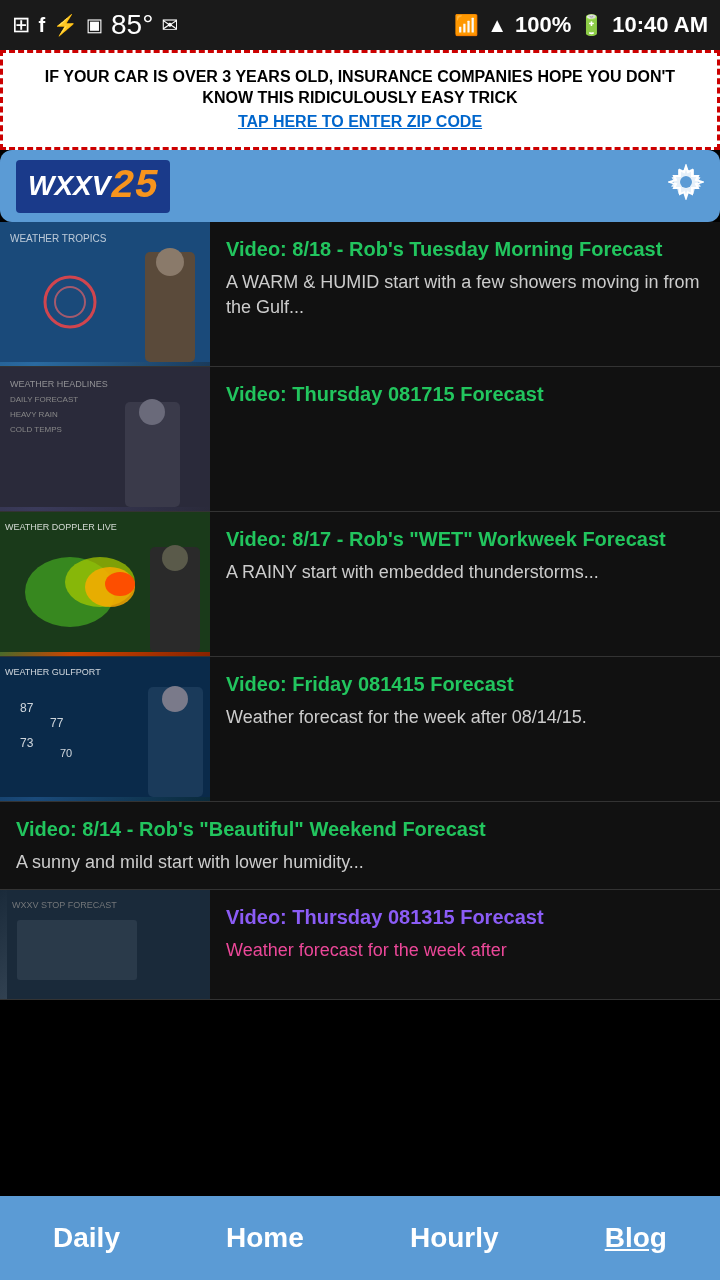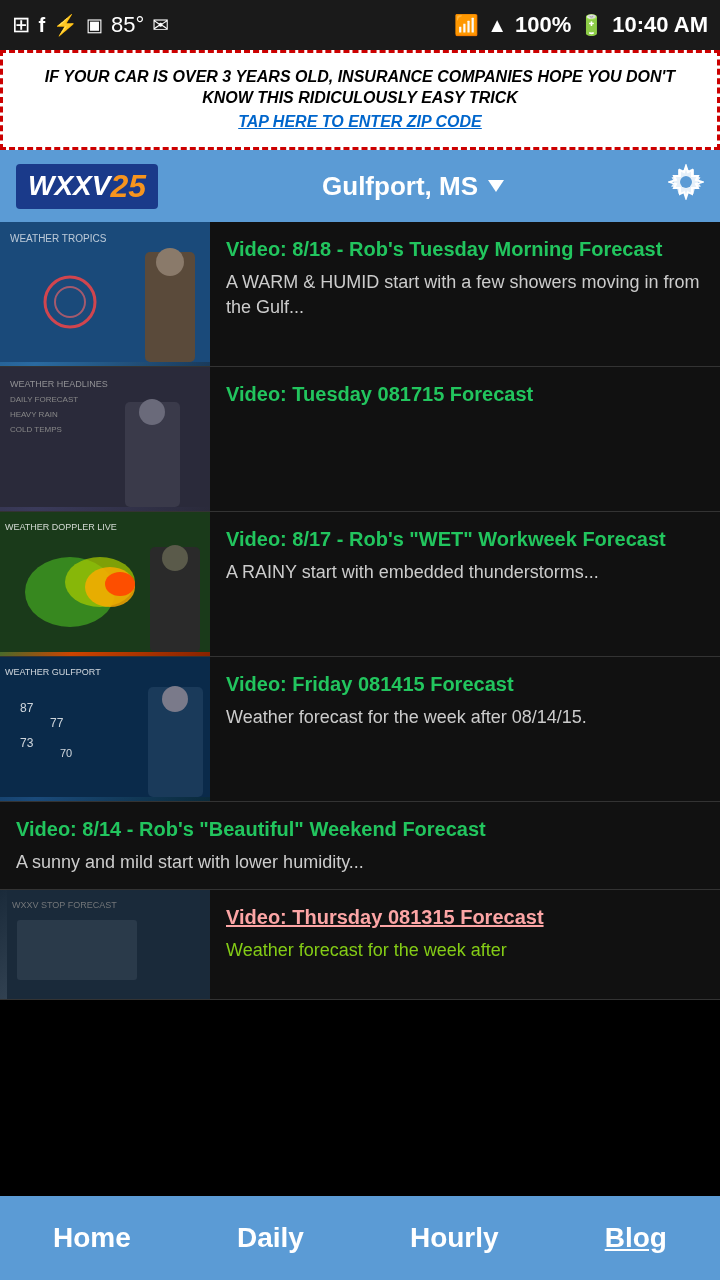--- a/index.html
+++ b/index.html
@@ -62,51 +62,52 @@
     #ad-banner .ad-text-bottom {
       font-size: 16px;
       color: #0066cc;
       font-weight: bold;
       text-decoration: underline;
     }
     .ad-inner {
       display: flex;
       flex-direction: column;
       gap: 4px;
-      font-style: italic;
     }
 
     
     #app-header {
       width: 720px;
       height: 72px;
       background: #5b9bd5;
       display: flex;
       align-items: center;
       justify-content: space-between;
       padding: 0 16px;
+      border-radius: 12px;
     }
     #logo-box {
       background: #1a3a8a;
       padding: 4px 12px;
       border-radius: 4px;
       display: flex;
       align-items: center;
     }
     #logo-text {
       color: #fff;
       font-size: 28px;
       font-weight: 900;
       font-style: italic;
     }
     #logo-num {
       color: #f7941d;
-      font-size: 32px;
+      font-size: 40px;
       font-weight: 900;
       font-style: italic;
+      font-family: Liberation Mono, monospace;
     }
     #location-area {
       display: flex;
       align-items: center;
       gap: 6px;
       color: #fff;
       font-size: 26px;
       font-weight: bold;
     }
     #location-arrow {
@@ -157,27 +158,27 @@
       flex-direction: column;
       justify-content: flex-start;
     }
     .video-title {
       color: #22c55e;
       font-size: 20px;
       font-weight: bold;
       line-height: 1.3;
       margin-bottom: 8px;
     }
-    .video-title.dimmed { color: #fca5a5; text-decoration: underline; }
+    .video-title.dimmed { color: #8b5cf6; }
     .video-desc {
       color: #ccc;
       font-size: 18px;
       line-height: 1.4;
     }
-    .video-desc.dimmed { color: #84cc16; }
+    .video-desc.dimmed { color: #ec4899; }
 
     
     #bottom-nav {
       position: fixed;
       bottom: 0;
       left: 0;
       width: 720px;
       height: 84px;
       background: #5b9bd5;
       display: flex;
@@ -203,21 +204,21 @@
   </style>
 </head>
 <body>
 
 <div id="status-bar">
   <div class="left-icons">
     <span>⊞</span>
     <span style="font-weight:bold; font-size:20px;">f</span>
     <span style="font-size:20px;">⚡</span>
     <span style="font-size:18px;">▣</span>
-    <span style="font-size:22px;">85°</span>
+    <span style="font-size:28px;">85°</span>
     <span style="font-size:20px;">✉</span>
   </div>
   <div class="right-info">
     <span style="font-size:20px;">📶</span>
     <span style="font-size:20px;">▲</span>
     <span>100%</span>
     <span style="font-size:20px;">🔋</span>
     <span>10:40 AM</span>
   </div>
 </div>
@@ -226,24 +227,20 @@
   <div class="ad-inner">
     <div class="ad-text-top">IF YOUR CAR IS OVER 3 YEARS OLD, INSURANCE COMPANIES HOPE YOU DON'T KNOW THIS RIDICULOUSLY EASY TRICK</div>
     <div class="ad-text-bottom">TAP HERE TO ENTER ZIP CODE</div>
   </div>
 </div>
 
 <div id="app-header">
   <div id="logo-box">
     <span id="logo-text">WXXV</span>
     <span id="logo-num">25</span>
-  </div>
-  <div id="location-area">
-    <span>Gulfport, MS</span>
-    <div id="location-arrow"></div>
   </div>
   <div id="settings-icon-btn">
     
     <svg width="36" height="36" viewBox="0 0 36 36" fill="white">
       <circle cx="18" cy="18" r="5" fill="white"></circle>
       <path d="M18 2 L20 8 L24 6 L24 12 L30 12 L28 16 L34 18 L28 20 L30 24 L24 24 L24 30 L20 28 L18 34 L16 28 L12 30 L12 24 L6 24 L8 20 L2 18 L8 16 L6 12 L12 12 L12 6 L16 8 Z" fill="none" stroke="white" stroke-width="2"></path>
       <circle cx="18" cy="18" r="5" fill="none" stroke="white" stroke-width="2.5"></circle>
       <path d="M18 1 L20.5 7.5 L26 5 L26 11.5 L32.5 13.5 L29.5 18 L33 22.5 L27 23.5 L25.5 30 L20 27 L18 33 L16 27 L10.5 30 L9 23.5 L3 22.5 L6.5 18 L3.5 13.5 L10 11.5 L10 5 L15.5 7.5 Z" fill="white" opacity="0.85"></path>
       <circle cx="18" cy="18" r="6" fill="#5b9bd5"></circle>
     </svg>
@@ -279,21 +276,21 @@
         <text x="10" y="20" fill="#aaa" font-size="9" opacity="0.8">WEATHER HEADLINES</text>
         <text x="10" y="35" fill="#888" font-size="8">DAILY FORECAST</text>
         <text x="10" y="50" fill="#888" font-size="8">HEAVY RAIN</text>
         <text x="10" y="65" fill="#888" font-size="8">COLD TEMPS</text>
 
         <rect x="125" y="35" width="55" height="105" fill="#3a3a4a" rx="5"></rect>
         <circle cx="152" cy="45" r="13" fill="#6a6a7a"></circle>
       </svg>
     </div>
     <div class="video-info">
-      <div class="video-title">Video: Tuesday 081715 Forecast</div>
+      <div class="video-title">Video: Thursday 081715 Forecast</div>
     </div>
   </div>
 
   <div class="video-item">
     <div class="video-thumb thumb-3">
       <svg width="210" height="140" viewBox="0 0 210 140">
         <rect width="210" height="140" fill="#1a3a1a"></rect>
         <text x="5" y="18" fill="#fff" font-size="9" opacity="0.8">WEATHER DOPPLER LIVE</text>
 
         <ellipse cx="70" cy="80" rx="45" ry="35" fill="#44aa22" opacity="0.7"></ellipse>
@@ -352,24 +349,24 @@
       <div class="video-desc dimmed">Weather forecast for the week after</div>
     </div>
   </div>
 
 </div>
 
 <div id="bottom-spacer"></div>
 
 <div id="bottom-nav">
   <div class="nav-item">
+    <span>Daily</span>
+  </div>
+  <div class="nav-item">
     <span>Home</span>
-  </div>
-  <div class="nav-item">
-    <span>Daily</span>
   </div>
   <div class="nav-item">
     <span>Hourly</span>
   </div>
   <div class="nav-item blog-item">
     <span>Blog</span>
   </div>
 </div>
 
 </body></html>

